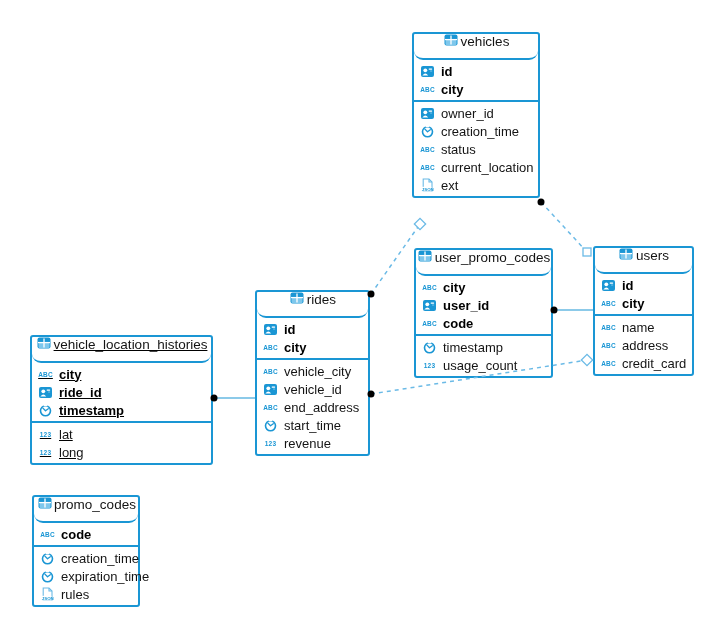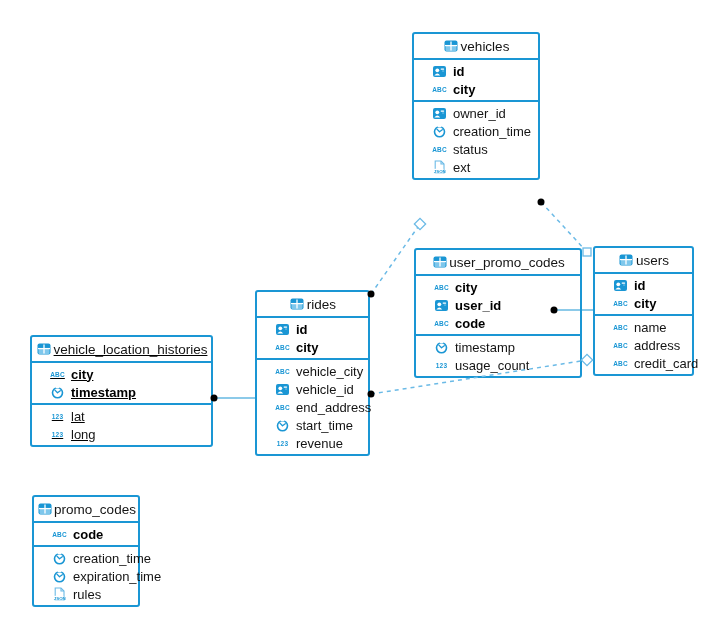--- a/index.html
+++ b/index.html
@@ -11,25 +11,25 @@
   html,body{margin:0;padding:0;background:#fff;}
   #canvas{
     position:relative;width:705px;height:636px;background:#fff;overflow:hidden;
     font-family:"Liberation Sans",sans-serif;
   }
   .tbl{
     position:absolute;background:#fff;border:2px solid var(--blue);
     border-radius:3px;z-index:1;box-sizing:border-box;
   }
   .tbl-header{
-    display:flex;align-items:center;justify-content:center;gap:1px;
+    display:flex;align-items:flex-start;justify-content:center;gap:1px;
     height:24px;border-bottom:2px solid var(--blue);
-    font-size:13.5px;color:var(--text);white-space:nowrap;
-  }
-  .section{padding:2px 12px;}
+    font-size:13.5px;color:var(--text);white-space:nowrap;border-radius:9px;
+  }
+  .section{padding:2px 0;}
   .section.pk{border-bottom:2px solid var(--blue);}
   .row{
     display:flex;align-items:center;gap:5px;height:18px;padding:0 5px;
     white-space:nowrap;
   }
   .row .lbl{font-size:13px;color:var(--text);}
   .section.pk .row .lbl{font-weight:bold;color:#000;}
   .icon{
     width:17px;min-width:17px;display:flex;align-items:center;justify-content:center;
   }
@@ -113,32 +113,38 @@
           <span class="lbl">creation_time</span>
         </div>
         <div class="row">
           <span class="icon">
             <span class="abc-txt">ABC</span>
           </span>
           <span class="lbl">status</span>
         </div>
         <div class="row">
           <span class="icon">
+            <span class="abc-txt">ABC</span>
+          </span>
+          <span class="lbl">current_location</span>
+        </div>
+        <div class="row">
+          <span class="icon">
             <svg width="13" height="14" viewBox="0 0 13 14">
               <path d="M2.2 1 h5.8 l3 3 v9 h-8.8 z" fill="none" stroke="#6bbae6" stroke-width="1.1"></path>
               <path d="M8 1 v3 h3" fill="none" stroke="#6bbae6" stroke-width="1.1"></path>
               <rect x="0.8" y="8.8" width="9.6" height="4.6" fill="#fff"></rect>
               <text x="0.8" y="12.6" font-size="4.4" font-weight="bold" fill="#1a96d4" font-family="Liberation Sans,sans-serif">JSON</text>
             </svg>
           </span>
           <span class="lbl">ext</span>
         </div>
       </div>
     </div>
-    <div class="tbl" style="left: 414px; top: 248px; width: 168px;">
+    <div class="tbl" style="left: 414px; top: 248px; width: 139px;">
       <div class="tbl-header">
         <span class="icon">
           <svg width="14" height="12" viewBox="0 0 14 12">
             <rect x="0.5" y="0.5" width="13" height="11" rx="2" fill="#1a96d4"></rect>
             <rect x="1.5" y="6" width="11" height="5" rx="1" fill="#7ec7ec"></rect>
             <line x1="7" y1="1.5" x2="7" y2="10.5" stroke="#fff" stroke-width="1.3"></line>
             <line x1="1" y1="5.6" x2="13" y2="5.6" stroke="#fff" stroke-width="1.3"></line>
           </svg>
         </span>
         <span>user_promo_codes</span>
@@ -327,20 +333,32 @@
           </svg>
         </span>
         <span>vehicle_location_histories</span>
       </div>
       <div class="section pk">
         <div class="row">
           <span class="icon">
             <span class="abc-txt">ABC</span>
           </span>
           <span class="lbl">city</span>
+        </div>
+        <div class="row">
+          <span class="icon">
+            <svg width="13" height="11" viewBox="0 0 13 11">
+              <rect width="13" height="11" rx="2" fill="#1a96d4"></rect>
+              <rect x="7.6" y="2.4" width="3.6" height="1.3" rx="0.6" fill="#fff"></rect>
+              <rect x="9" y="4.4" width="2.2" height="1" rx="0.5" fill="#7ec7ec"></rect>
+              <circle cx="4.3" cy="4.3" r="1.9" fill="#fff"></circle>
+              <path d="M1.4 9.6 Q4.3 5.6 7.2 9.6 Z" fill="#fff"></path>
+            </svg>
+          </span>
+          <span class="lbl">ride_id</span>
         </div>
         <div class="row">
           <span class="icon">
             <svg width="13" height="13" viewBox="0 0 13 13">
               <circle cx="6.5" cy="6.8" r="5" fill="none" stroke="#1a96d4" stroke-width="1.6"></circle>
               <path d="M6.5 6.8 L3.9 4.1 M6.5 6.8 L9.3 4.7" stroke="#1a96d4" stroke-width="1.3" stroke-linecap="round" fill="none"></path>
               <line x1="4.6" y1="1.2" x2="8.4" y2="1.2" stroke="#fff" stroke-width="2"></line>
             </svg>
           </span>
           <span class="lbl">timestamp</span>

